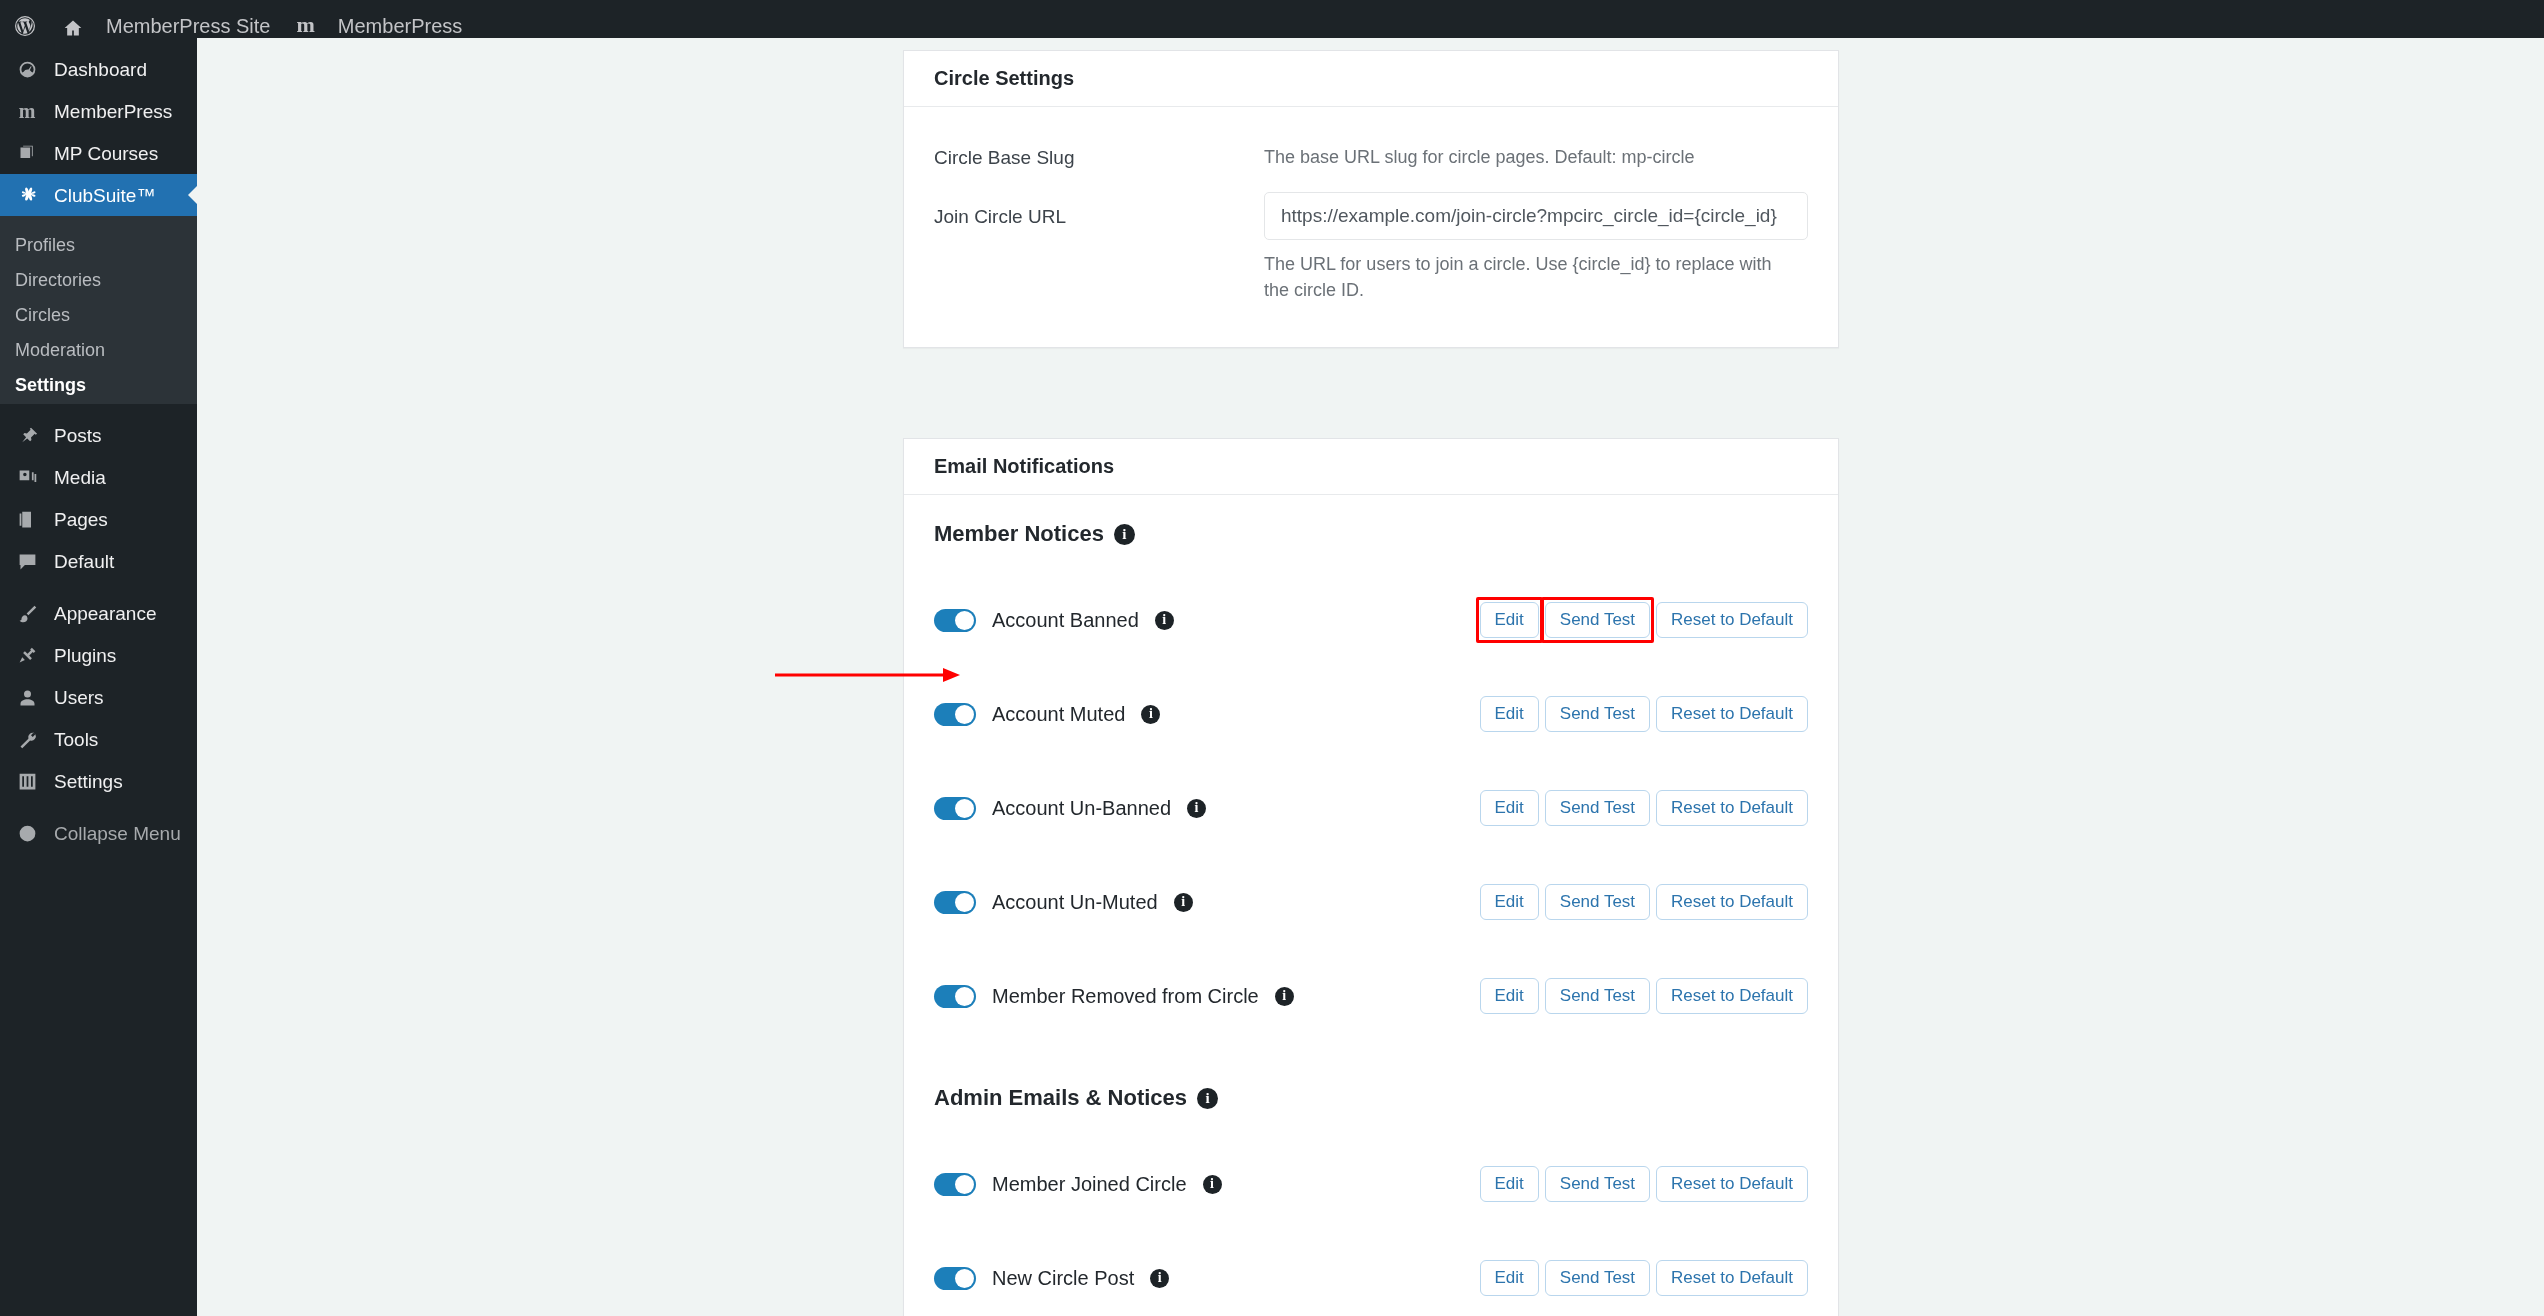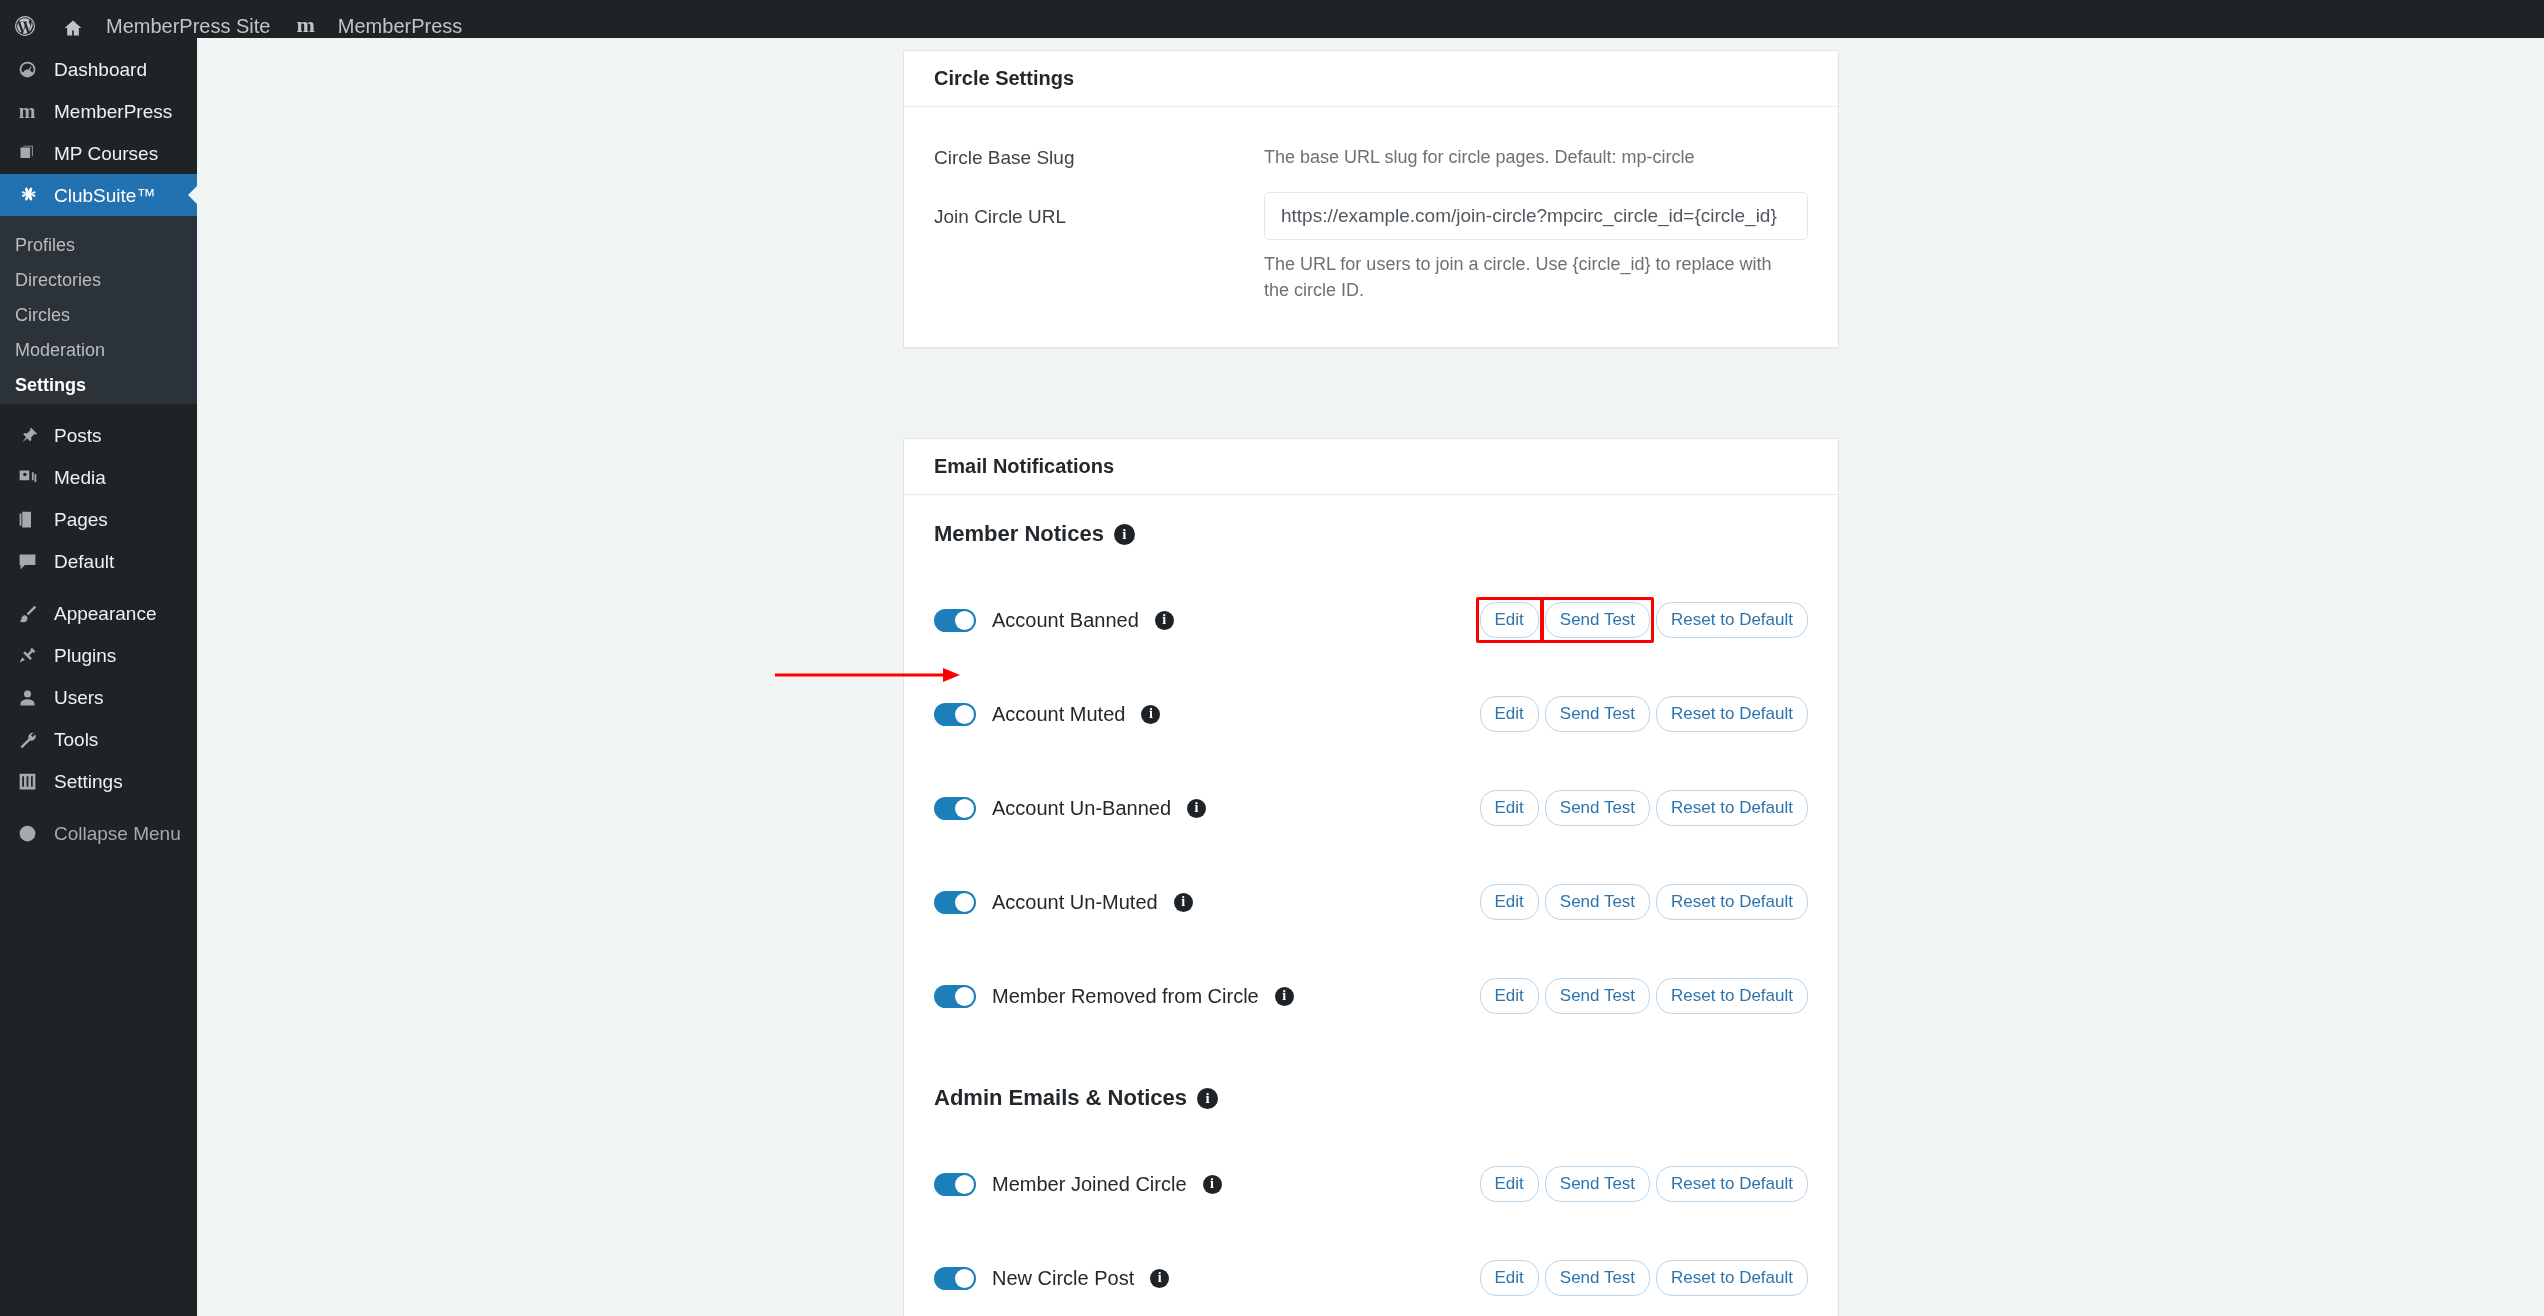--- a/index.html
+++ b/index.html
@@ -141,21 +141,21 @@
   }
   .notif-label { font-size: 20px; color: #23282d; }
   .notif-actions {
     position: absolute; right: 0; top: 50%;
     transform: translateY(-50%);
     display: flex; gap: 6px;
   }
   .btn {
     height: 36px; padding: 0 14px;
     background: #fff;
-    border: 1px solid #b9d6ed; border-radius: 16px;
+    border: 1px solid #b9d6ed; border-radius: 6px;
     color: #2c74ad; font-size: 17px;
     font-family: "Liberation Sans", sans-serif;
     display: inline-flex; align-items: center; justify-content: center;
     cursor: pointer;
     white-space: nowrap;
   }
   .hl-box { position: relative; }
   .hl-box::after {
     content: ""; position: absolute;
     left: -4px; top: -5px; right: -4px; bottom: -5px;

